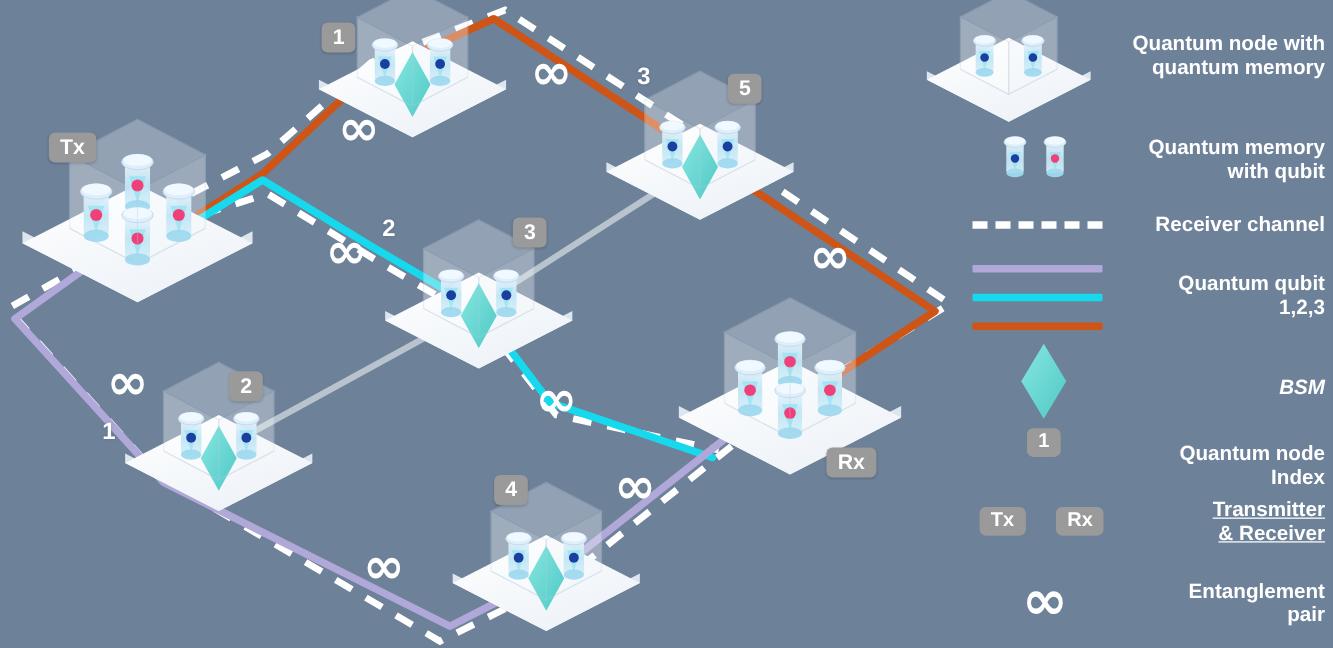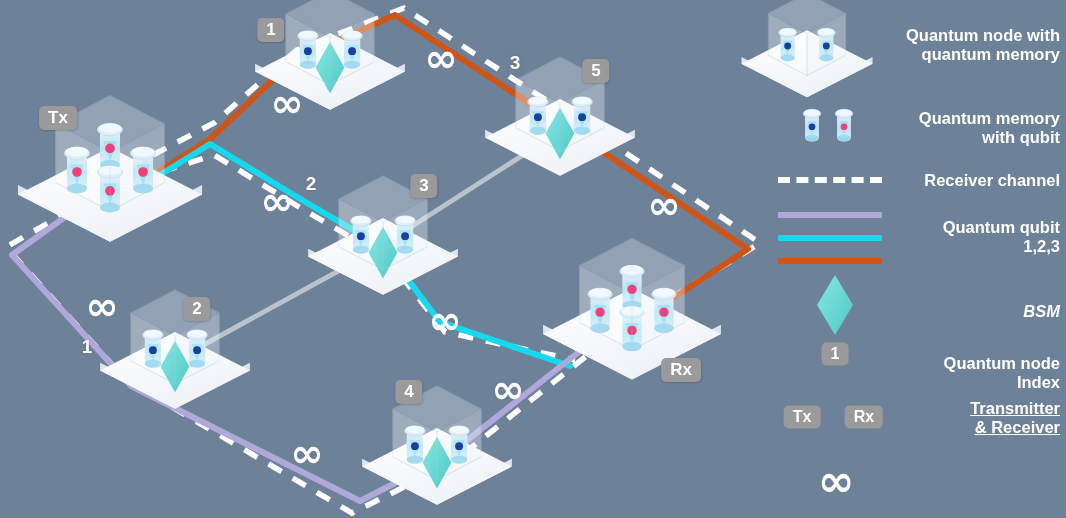--- a/index.html
+++ b/index.html
@@ -449,15 +449,17 @@
     <div class="lg-text" style="top:128px;">Quantum memory
 with qubit</div>
     <div class="lg-text" style="top:180px;">Receiver channel</div>
     <div class="lg-text" style="top:237px;">Quantum qubit
 1,2,3</div>
     <div class="lg-text" style="top:311px;font-style:italic;">BSM</div>
     <div class="lg-text" style="top:352px;margin-top:21px;">Quantum node
 Index</div>
     <div class="lg-text" style="top:418px;text-decoration:underline;">Transmitter
 &amp; Receiver</div>
+    <div class="lg-text" style="top:483px;">Entanglement
+pair</div>
   </div>
 
 </div>
 
 </body></html>

